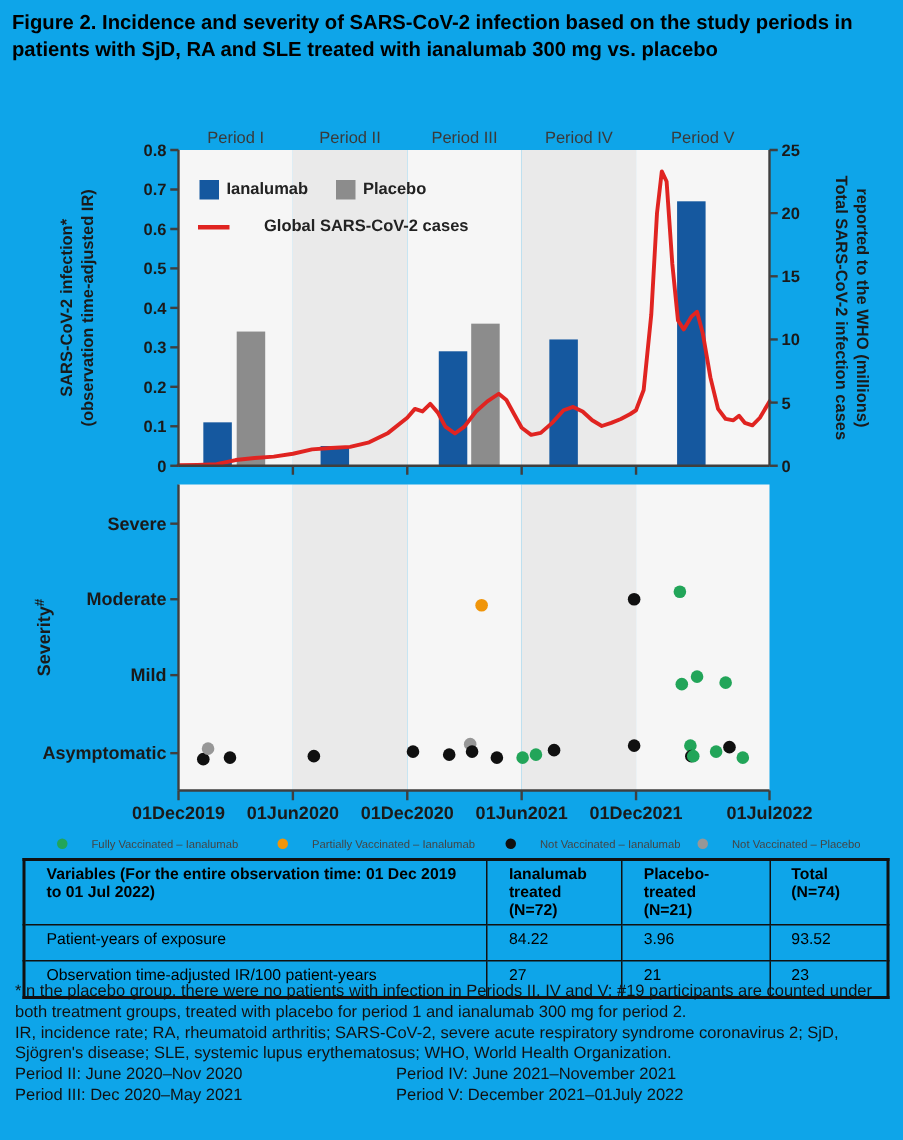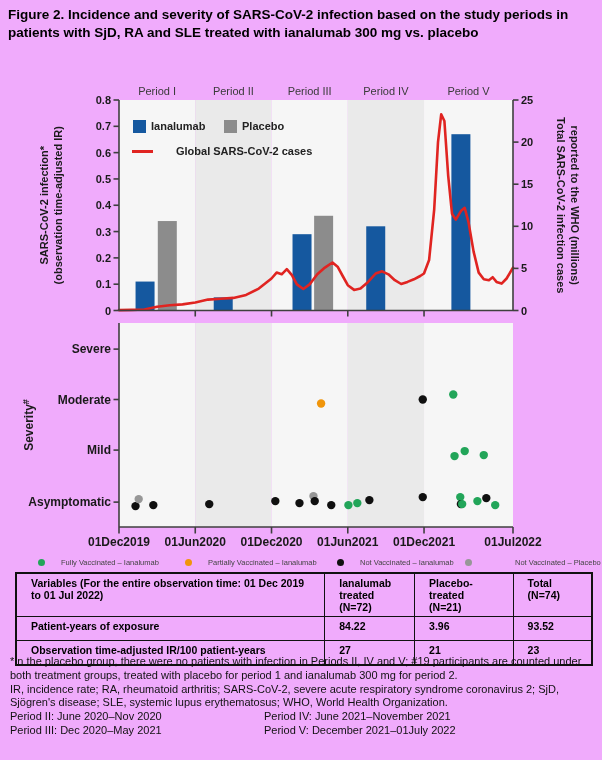--- a/index.html
+++ b/index.html
@@ -1,32 +1,32 @@
 <!DOCTYPE html>
 <html><head>
 <meta charset="utf-8">
 <style>
   html,body{margin:0;padding:0;background:#fff;}
-  .page{position:relative;width:602px;height:760px;background:#f0abfc;
+  .page{position:relative;width:602px;height:760px;background:#0ea5e9;
         font-family:"Liberation Sans",sans-serif;color:#111;overflow:hidden;}
   .title{position:absolute;left:8px;top:6px;width:584px;
          font-size:13.5px;line-height:17.5px;font-weight:bold;color:#000;}
   #chart-svg{position:absolute;left:0;top:75px;}
   .sw{position:absolute;width:13px;height:13px;}
   .swlabel{position:absolute;font-size:11px;font-weight:bold;color:#222;white-space:nowrap;}
   .lineswatch{position:absolute;width:21px;height:2.6px;}
   .ptlegend-dot{position:absolute;width:7px;height:7px;border-radius:50%;}
   .ptlegend-label{position:absolute;font-size:7.5px;color:#444;white-space:nowrap;padding-left:12px;}
   table.datatable{position:absolute;left:15px;top:572px;width:578px;
       border-collapse:collapse;font-size:10.5px;color:#000;table-layout:fixed;}
   table.datatable th,table.datatable td{border:1.5px solid #111;padding:3px 14px;
       text-align:left;vertical-align:top;}
   table.datatable{border:2px solid #111;}
   table.datatable th{font-weight:bold;height:30px;}
-  table.datatable td{height:17px;font-weight:bold;}
+  table.datatable td{height:17px;}
   .footnotes{position:absolute;left:10px;top:655px;width:588px;
       font-size:11px;line-height:13.8px;color:#111;}
   .period-cols{display:flex;}
   .period-left{width:254px;}
   .period-right{flex:1;}
 </style>
 </head>
 <body>
 
 <div class="page">
@@ -155,21 +155,21 @@
   <span class="lineswatch" style="left: 132px; top: 150px; background-color: rgb(224, 36, 33);"></span>
   <span class="swlabel" style="left:157px;top:145px;margin-left:19px;">Global SARS-CoV-2 cases</span>
 
   <span class="ptlegend-dot" style="left: 38px; top: 559px; background-color: rgb(34, 165, 89);"></span>
   <span class="ptlegend-label" style="left:49px;top:558px;">Fully Vaccinated – Ianalumab</span>
   <span class="ptlegend-dot" style="left: 185px; top: 559px; background-color: rgb(240, 149, 10);"></span>
   <span class="ptlegend-label" style="left:196px;top:558px;">Partially Vaccinated – Ianalumab</span>
   <span class="ptlegend-dot" style="left: 337px; top: 559px; background-color: rgb(16, 16, 16);"></span>
   <span class="ptlegend-label" style="left:348px;top:558px;">Not Vaccinated – Ianalumab</span>
   <span class="ptlegend-dot" style="left: 465px; top: 559px; background-color: rgb(151, 151, 151);"></span>
-  <span class="ptlegend-label" style="left:476px;top:558px;margin-left:27px;">Not Vaccinated – Placebo</span>
+  <span class="ptlegend-label" style="left:476px;top:558px;">Not Vaccinated – Placebo</span>
 
   <table class="datatable">
     <colgroup>
       <col style="width:53.6%">
         <col style="width:15.6%">
         <col style="width:17.1%">
         <col style="width:13.7%">
     </colgroup>
     <tbody>
         <tr>

